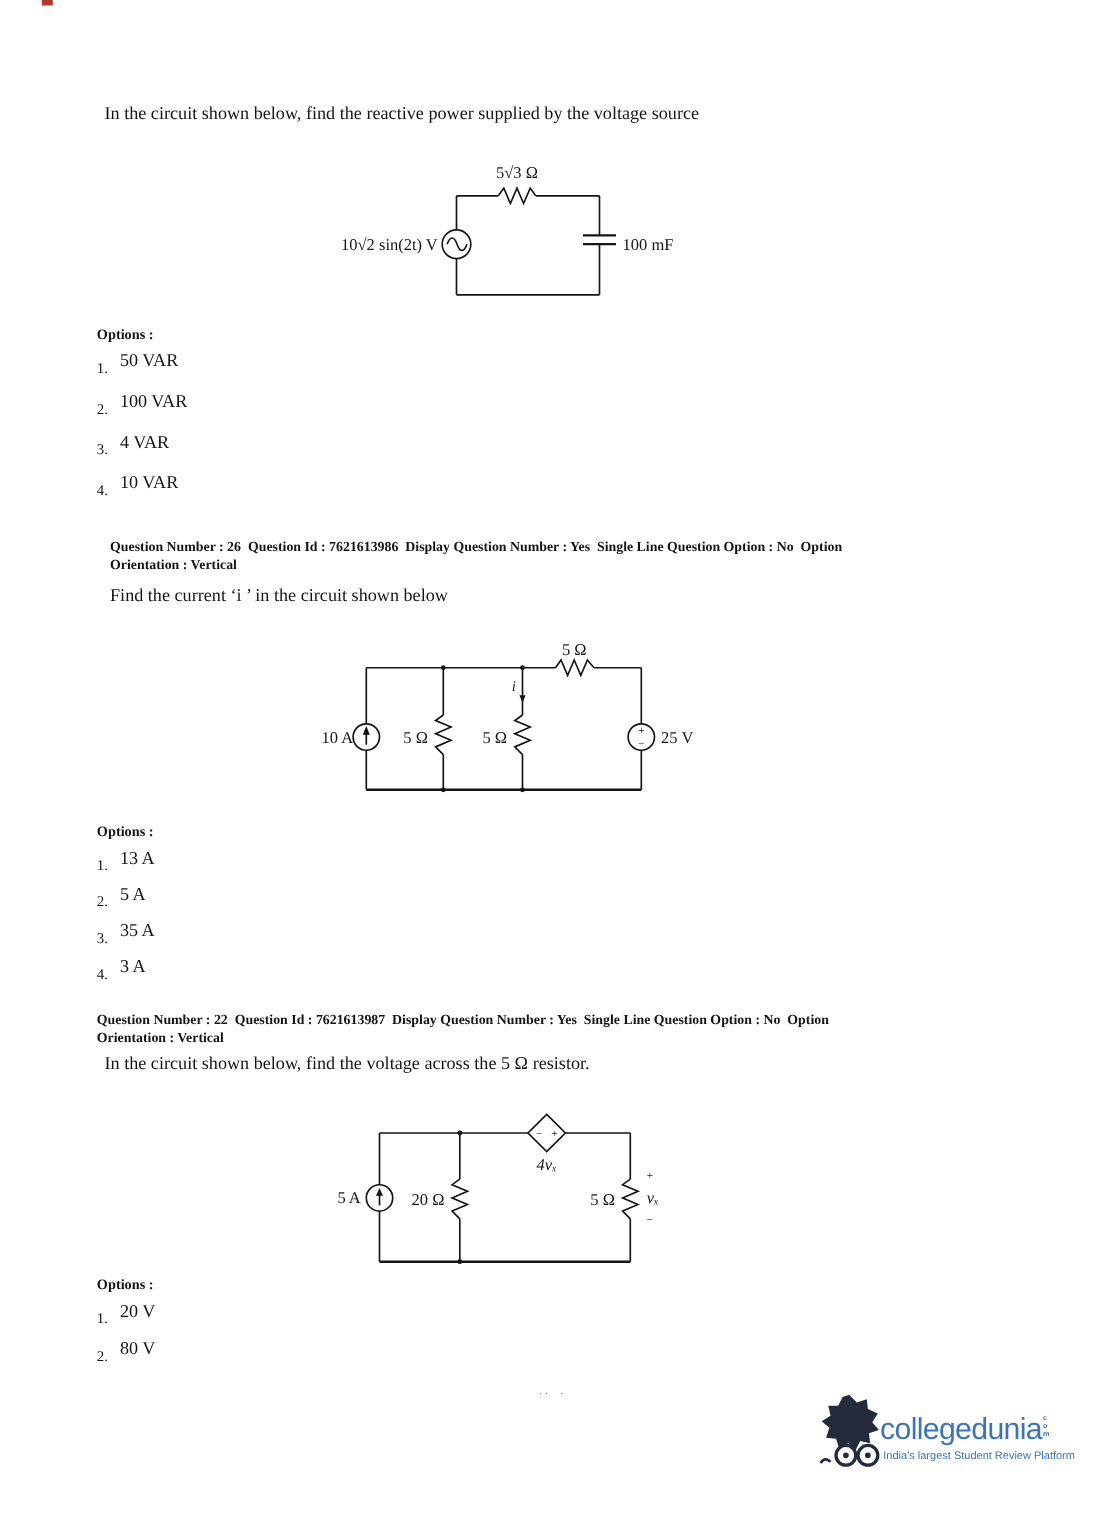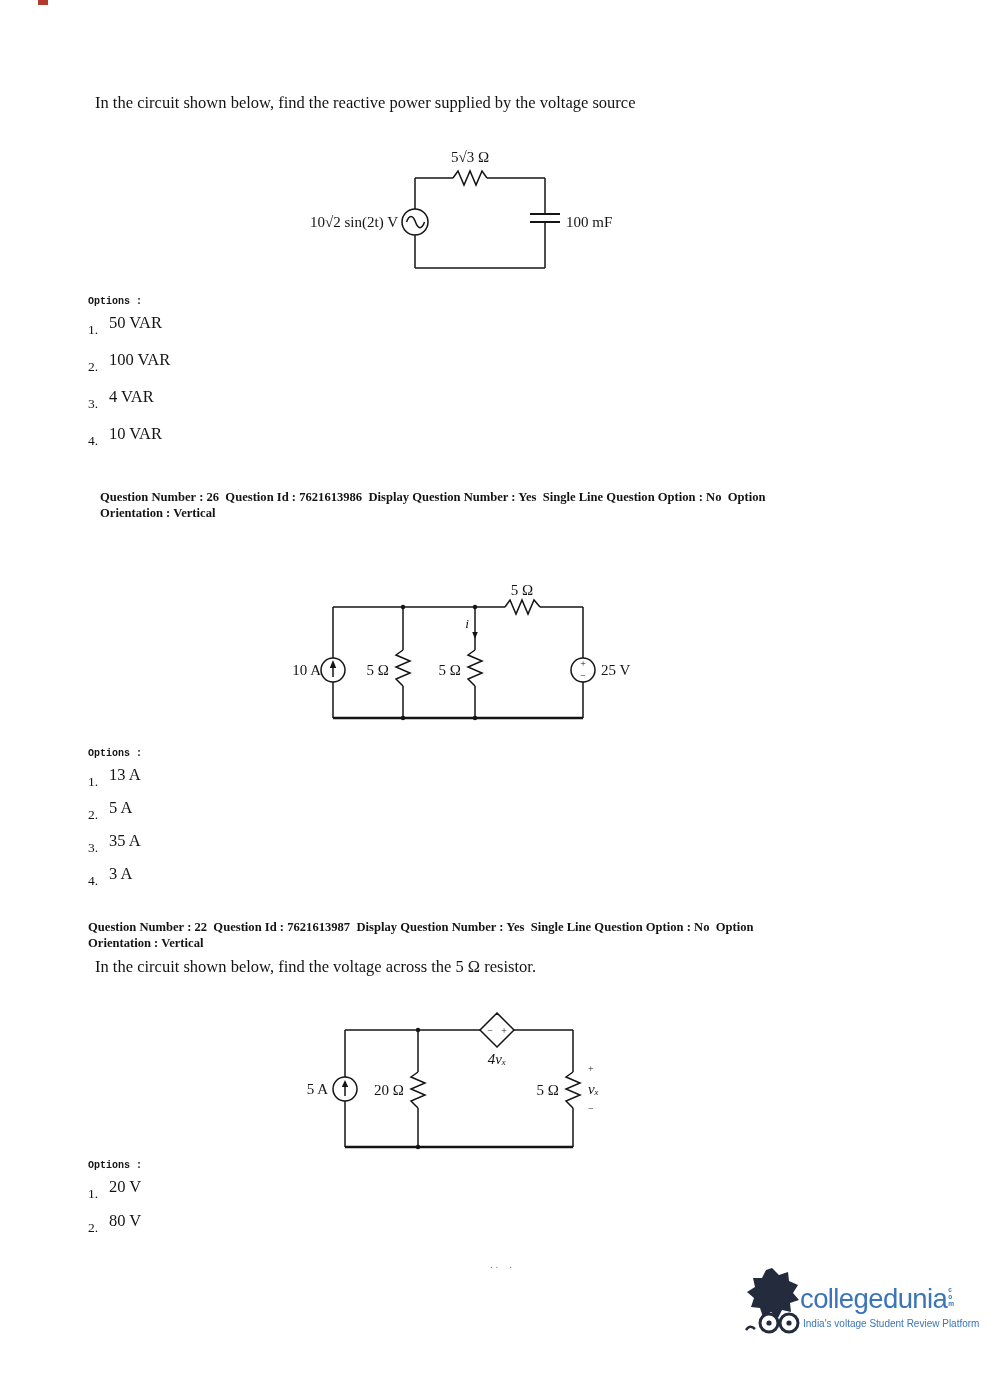--- a/index.html
+++ b/index.html
@@ -7,21 +7,21 @@
   .page {
     position: relative; width: 1000px; height: 1375px; background: #ffffff;
     font-family: "Liberation Serif", serif; color: #141414; overflow: hidden;
   }
   .abs { position: absolute; }
   .qtext { font-size: 16.5px; line-height: 1.3; width: 720px; }
   .meta {
     font-size: 12.6px; font-weight: bold; line-height: 1.3;
     white-space: pre-wrap; width: 800px;
   }
-  .opts-label { font-size: 10px; font-weight: bold; margin-bottom: 6px; font-family: Liberation Mono, monospace; }
+  .opts-label { font-size: 13px; font-weight: bold; margin-bottom: 6px; }
   .optrow { display: flex; align-items: flex-start; }
   .optnum { font-size: 13.5px; padding-top: 9px; min-width: 21px; }
   .opttext { font-size: 16.5px; margin-left: 0; }
   .h37 { height: 37px; } .h33 { height: 33px; } .h34 { height: 34px; }
   .cwire { stroke: #141414; stroke-width: 1.5; fill: none; }
   .cwire-bold { stroke: #141414; stroke-width: 2.4; fill: none; }
   .cfill { fill: #141414; stroke: none; }
   .st { font-family: "Liberation Serif", serif; font-size: 15px; fill: #141414; }
   .st-sm { font-size: 10px; }
   .st-i { font-style: italic; font-size: 13.5px; }
@@ -87,20 +87,21 @@
     </div>
     <div class="optrow h37">
       <span class="optnum">4.</span>
       <span class="opttext">10 VAR</span>
     </div>
   </div>
 
   <div class="abs meta" style="left:88px; top:489px;margin-left:12px;">Question Number : 26  Question Id : 7621613986  Display Question Number : Yes  Single Line Question Option : No  Option
 Orientation : Vertical</div>
 
+  <div class="abs qtext" style="left:100px; top:530px;">Find the current ‘i ’ in the circuit shown below</div>
 
   <svg class="abs" style="left:285px; top:575px;" width="380" height="160" viewBox="0 0 380 160">
     <g>
 
       <line class="cwire" x1="48" y1="32" x2="220" y2="32"></line>
       <polyline class="cwire" points="220,32 225,25 231,39 237,25 243,39 249,25 255,32"></polyline>
       <line class="cwire" x1="255" y1="32" x2="298" y2="32"></line>
 
       <line class="cwire-bold" x1="48" y1="143" x2="298" y2="143"></line>
 
@@ -221,15 +222,15 @@
     <line x1="36" y1="57" x2="38" y2="57" stroke="#232b3d" stroke-width="3"></line>
     <circle cx="27" cy="57" r="2.6" fill="#232b3d"></circle>
     <circle cx="47" cy="57" r="2.6" fill="#232b3d"></circle>
     <path d="M4 64 q4 -6 9 -1" stroke="#232b3d" stroke-width="2.5" fill="none"></path>
   </svg>
 
   <div class="abs" style="left:800px; top:1283px;">
     <span class="brand">collegedunia</span><span class="brand-suffix">com</span>
   </div>
 
-  <div class="abs tagline" style="left:803px; top:1318px;">India's voltage Student Review Platform</div>
+  <div class="abs tagline" style="left:803px; top:1318px;">India's largest Student Review Platform</div>
 
 </div>
 
 </body></html>

